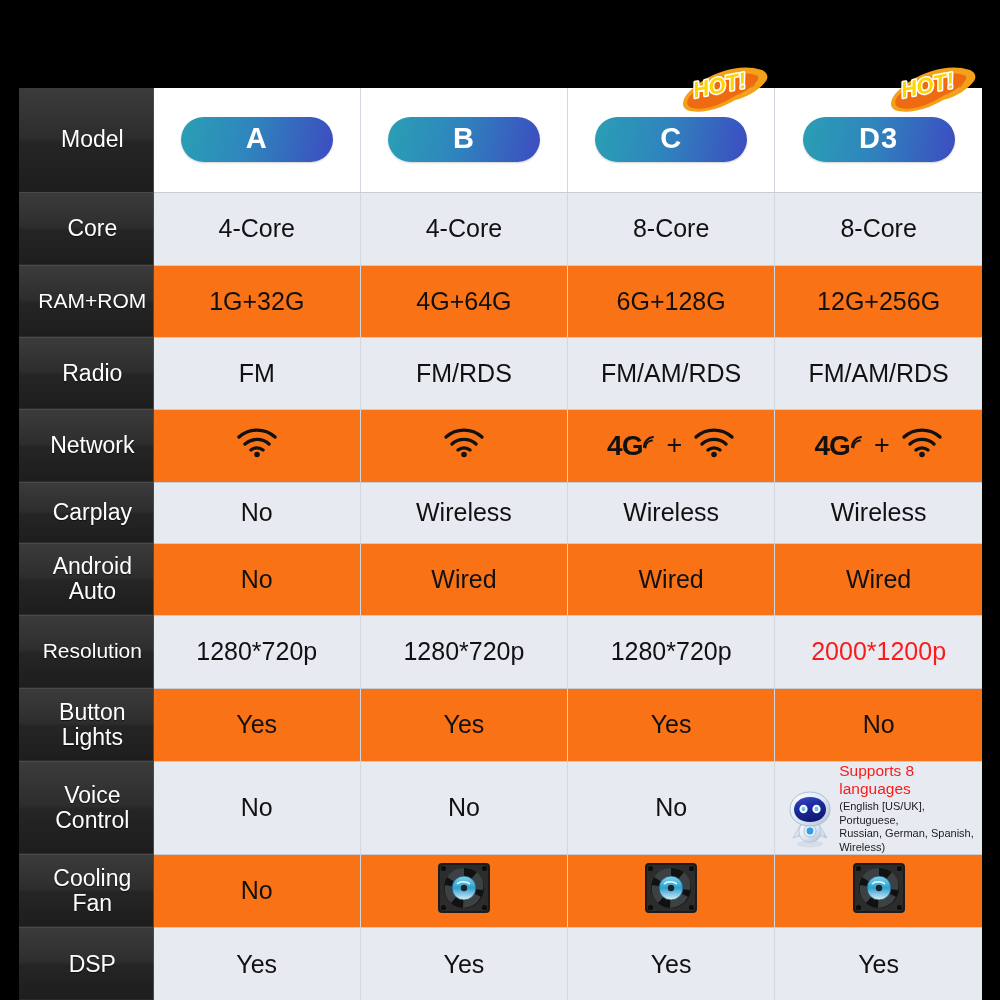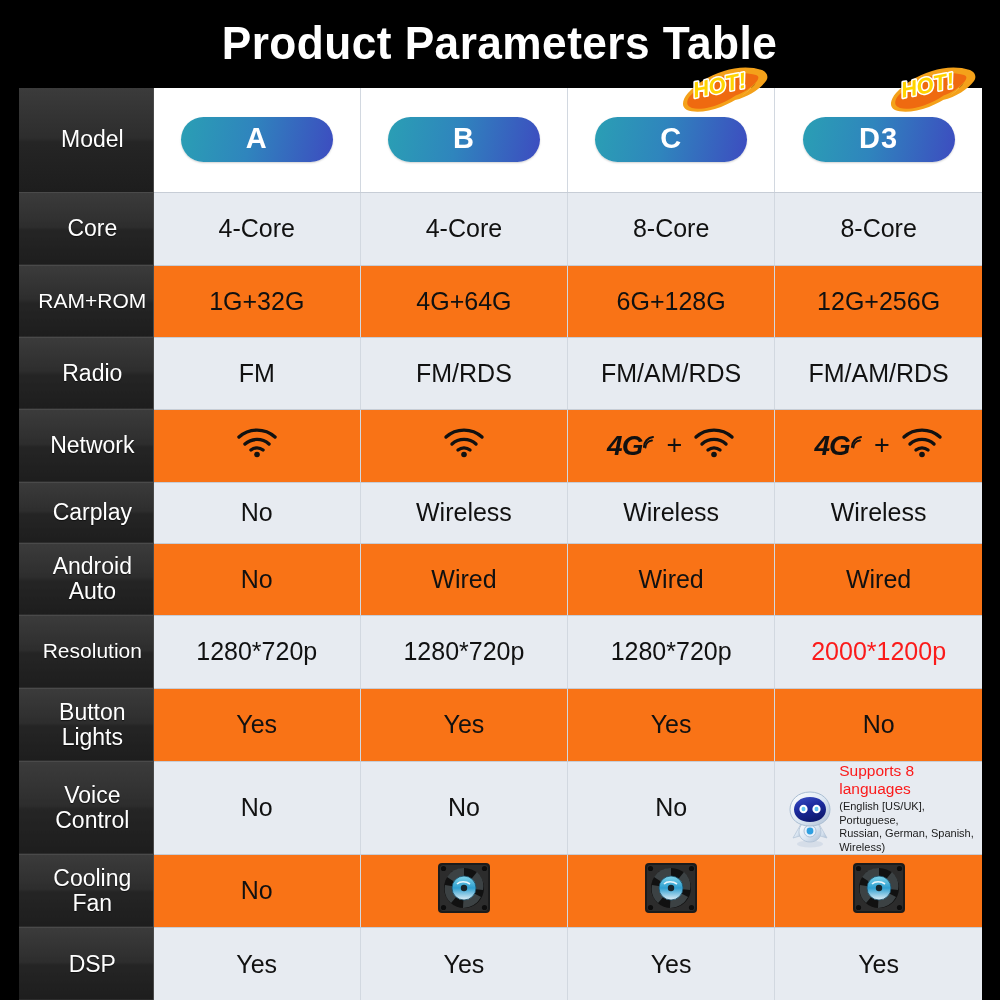--- a/index.html
+++ b/index.html
@@ -117,21 +117,20 @@
     height: 52px;
     pointer-events: none;
   }
   .hot-badge svg { display: block; }
 
   
   .net-row { display: flex; align-items: center; justify-content: center; gap: 11px; }
   .fourg {
     font-size: 28px;
     font-weight: bold;
-    font-style: italic;
     letter-spacing: -1px;
     color: #111;
     position: relative;
     padding-right: 13px;
     font-family: "Liberation Sans", sans-serif;
   }
   .fourg .arcs { position: absolute; right: -2px; top: -5px; }
   .plus-sign { font-size: 27px; color: #111; font-weight: 400; }
 
   
@@ -155,23 +154,20 @@
   }
 
   
   .fan-ico { display: inline-block; vertical-align: middle; }
 </style>
 </head>
 <body>
 
 <div id="page">
 
-  <div id="title-bar">
-    <div id="page-title">Product Parameters Table</div>
-  </div>
 
   <div id="table-wrap">
     <table class="spec">
       <colgroup>
         <col class="c-label">
           <col class="c-val">
           <col class="c-val">
           <col class="c-val">
           <col class="c-val">
       </colgroup>

